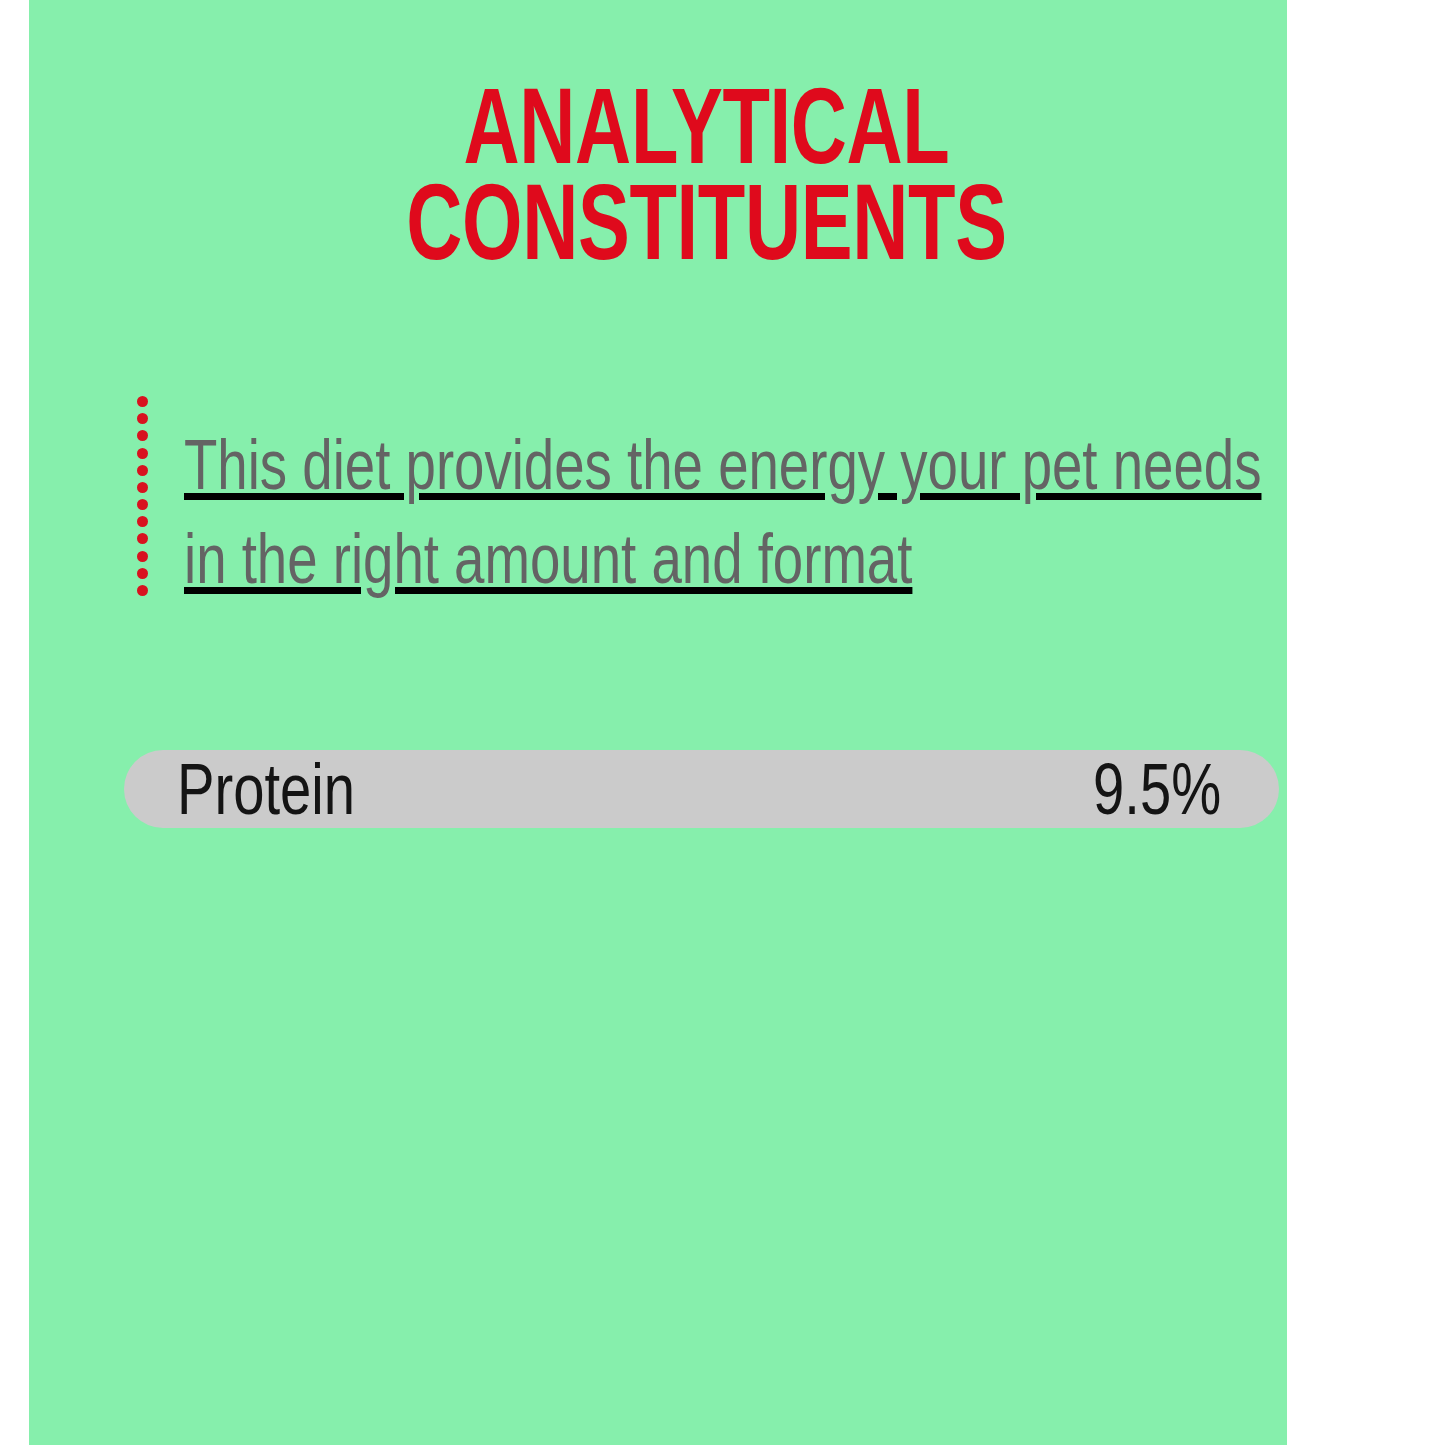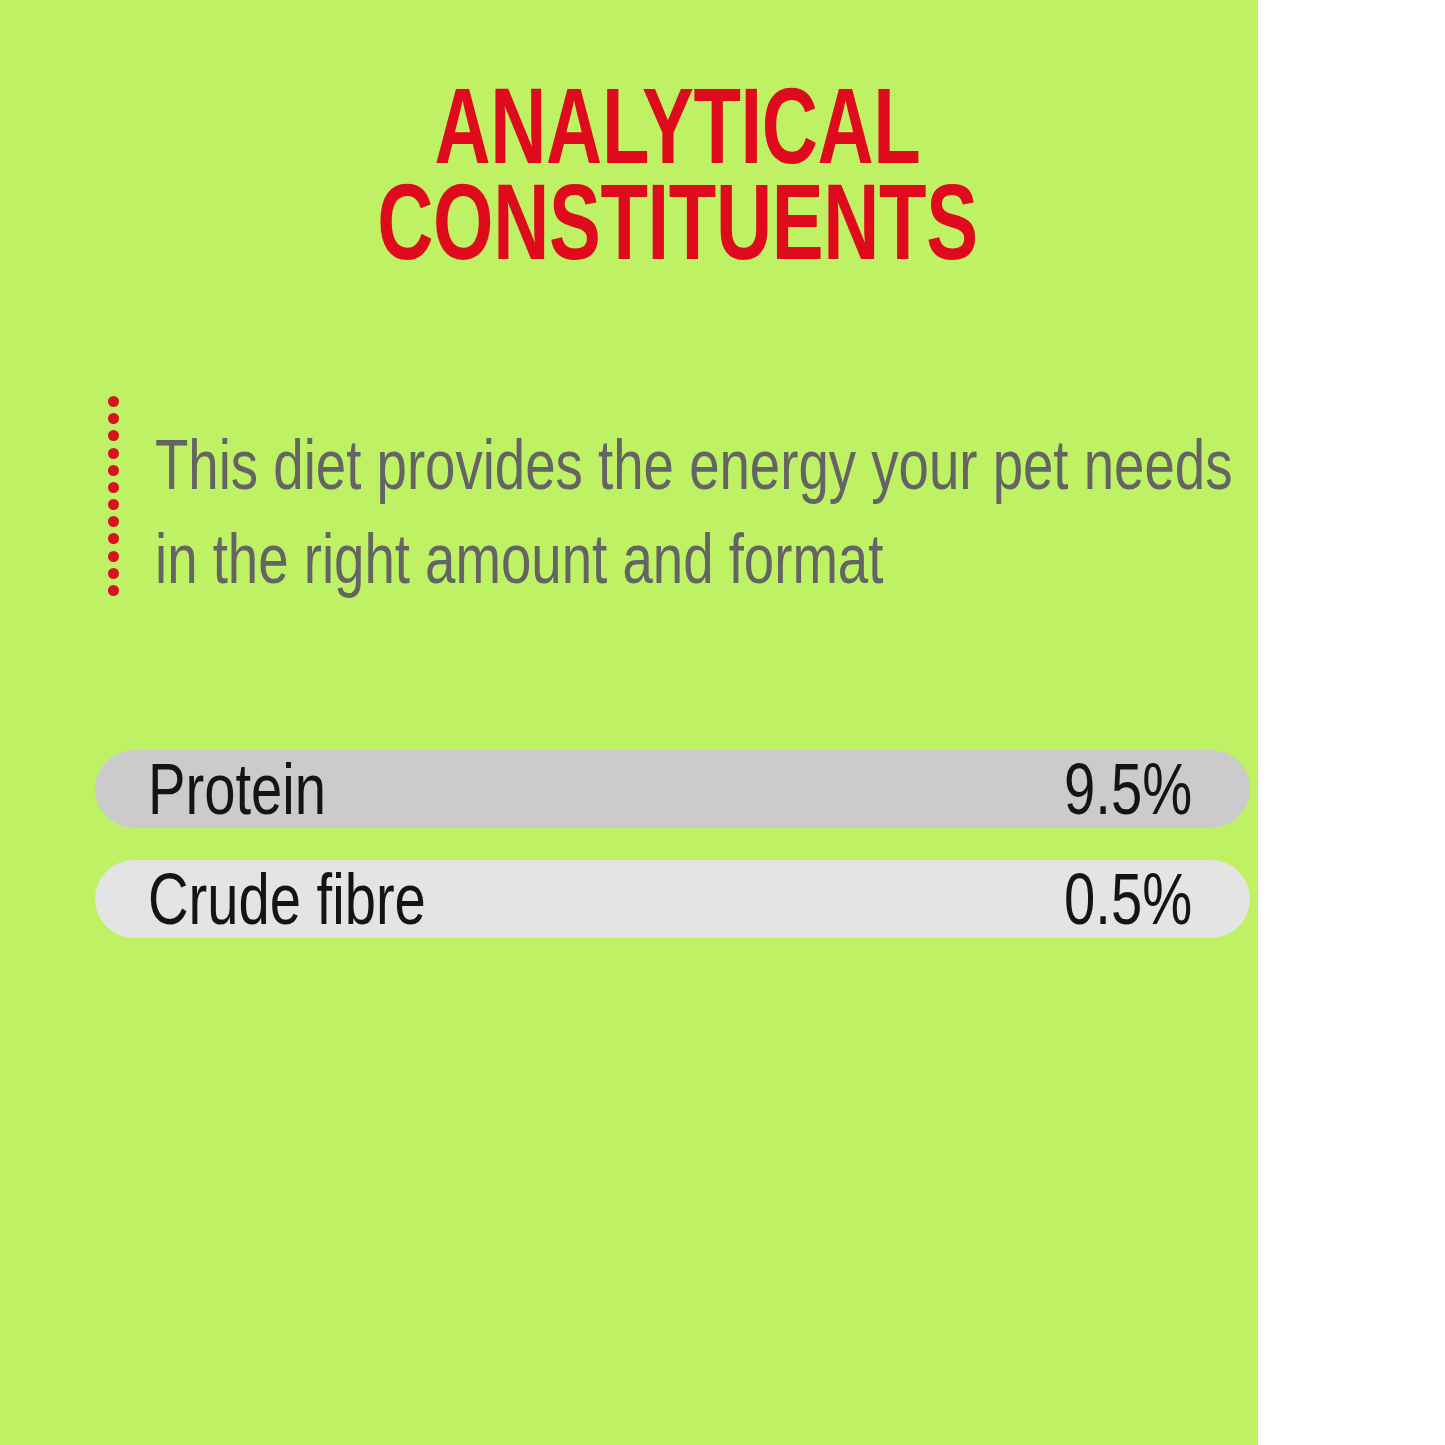--- a/index.html
+++ b/index.html
@@ -8,22 +8,23 @@
     padding: 0;
     background: #ffffff;
   }
   body {
     font-family: "Liberation Sans", sans-serif;
   }
   #page {
     position: relative;
     width: 1258px;
     height: 1445px;
-    background: #bef264;
+    background: #86efac;
     overflow: hidden;
+    margin-left: 29px;
   }
 
   
   .title-block {
     position: absolute;
     left: 150px;
     top: 78px;
     width: 1055px;
     text-align: center;
   }
@@ -91,20 +92,21 @@
     border-radius: 50%;
     background: #D8121F;
   }
 
   
   .intro {
     position: absolute;
     left: 155px;
     top: 418px;
     width: 1060px;
+    text-decoration: underline;
   }
   .intro-line {
     display: block;
     color: #646464;
     font-family: "Liberation Sans Narrow", "Liberation Sans", sans-serif;
     font-weight: 400;
     font-size: 70px;
     line-height: 94px;
     letter-spacing: 0px;
     transform: scaleX(0.78);
@@ -202,22 +204,18 @@
     <span class="intro-line">in the right amount and format</span>
   </div>
 
   <div class="rows">
 
     <div class="row dark">
       <span class="row-label">Protein</span>
       <span class="row-value">9.5%</span>
     </div>
 
-    <div class="row light">
-      <span class="row-label">Crude fibre</span>
-      <span class="row-value">0.5%</span>
-    </div>
 
 
 
   </div>
 
 </div>
 
 </body></html>

